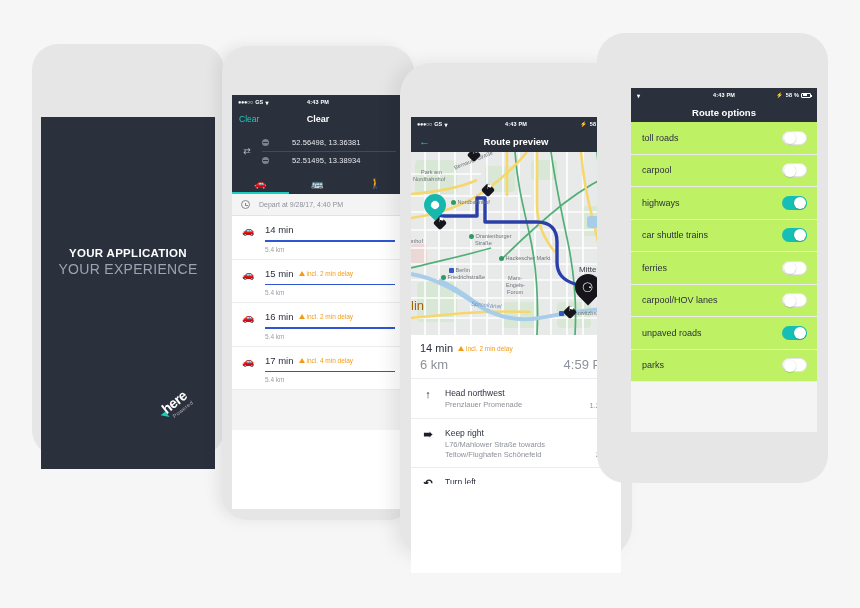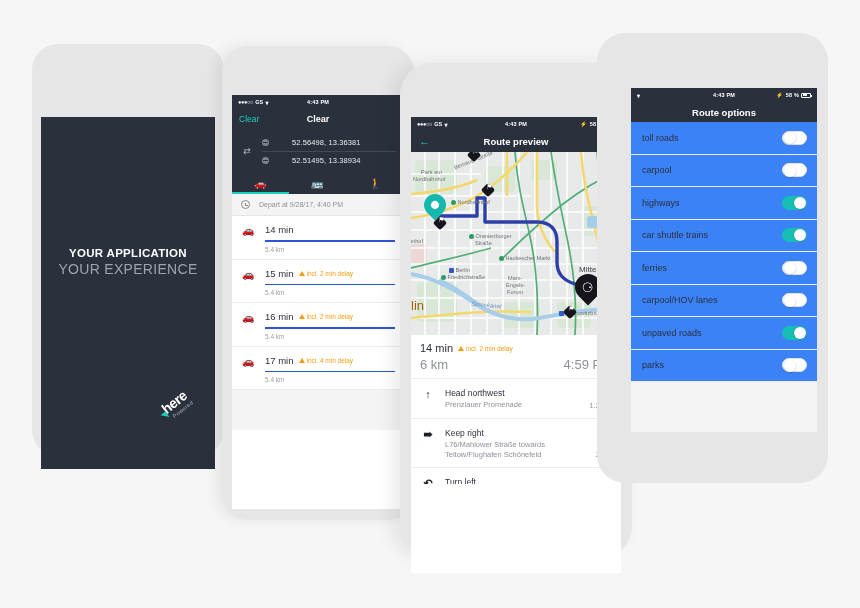--- a/index.html
+++ b/index.html
@@ -141,21 +141,21 @@
   .man-title { color:#2b303d; font-size:8.5px; }
   .man-detail { display:flex; justify-content:space-between; align-items:flex-end; gap:6px; margin-top:2px;}
   .man-sub { color:#8d9199; font-size:7.5px; line-height:1.3; }
   .man-dist { color:#8d9199; font-size:7.5px; white-space:nowrap; }
   .man-row.clipped { padding-bottom:0; height:16px; overflow:hidden; border-bottom:none;}
 
   
   .p4-nav { background:#2b303d; }
   .p4-title { height:20px; display:flex; align-items:center; justify-content:center; color:#fff; font-size:9.5px; font-weight:bold;}
   .opt-row { height:32.5px; display:flex; align-items:center; justify-content:space-between;
-             padding:0 10px 0 11px; border-bottom:.6px solid #ececee; background:#3b82f6;}
+             padding:0 10px 0 11px; border-bottom:.6px solid #ececee; background:#bef264;}
   .opt-label { color:#2b303d; font-size:9px; }
   .sw { width:25px; height:14px; border-radius:7px; position:relative; flex:none; }
   .sw.off { background:#fff; border:1px solid #e2e3e5; }
   .sw.on  { background:#16bfb5; }
   .sw .knob { position:absolute; width:12px; height:12px; border-radius:50%; background:#fff; top:.5px;
               box-shadow:0 .5px 1.5px rgba(0,0,0,.28); }
   .sw.off .knob { left:1px; }
   .sw.on  .knob { right:1px; top:1px; }
   .opt-filler { background:#f4f4f5; height:100%; }
 </style>

